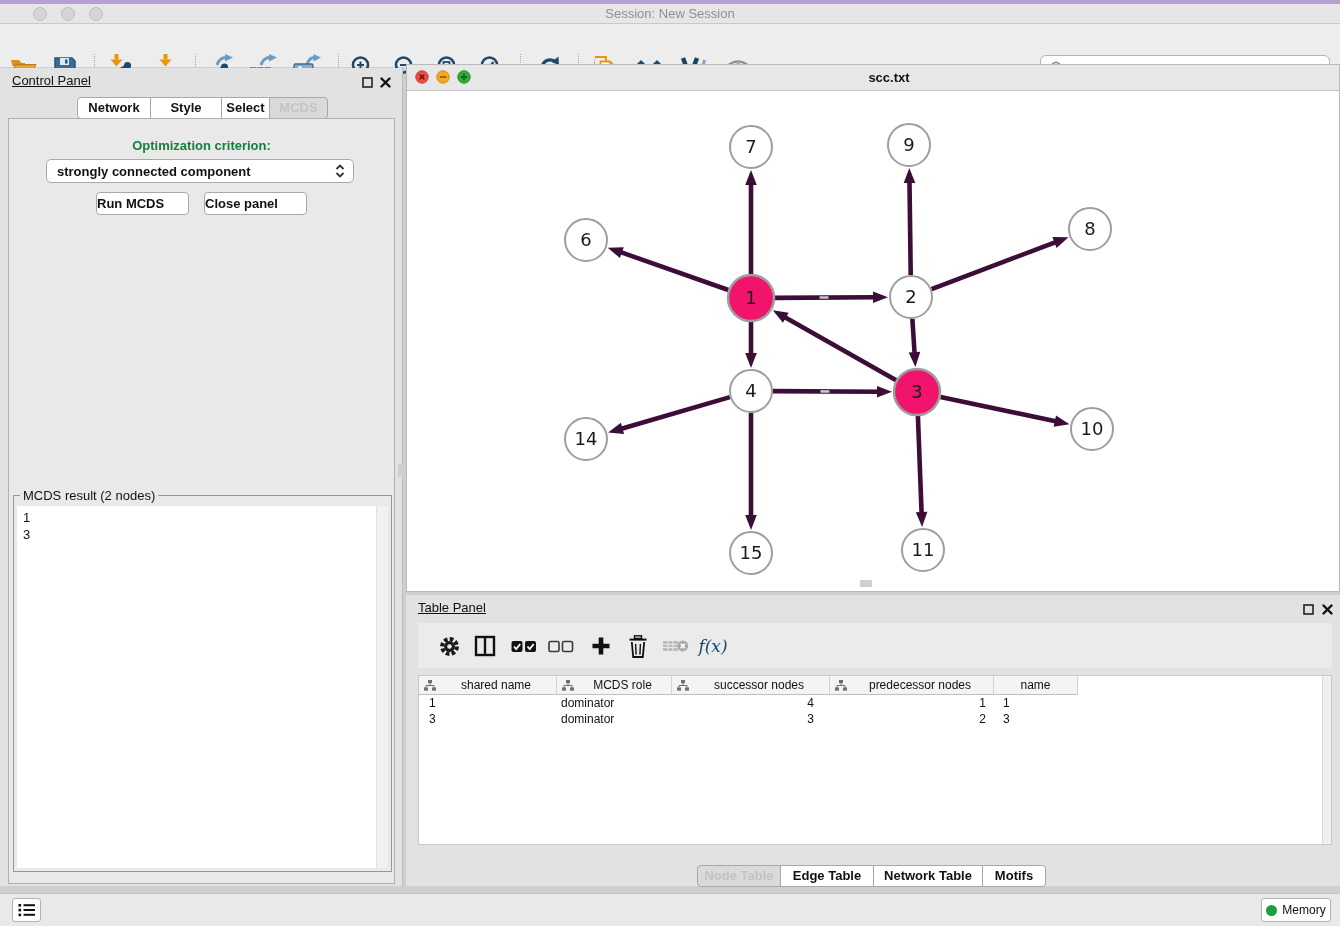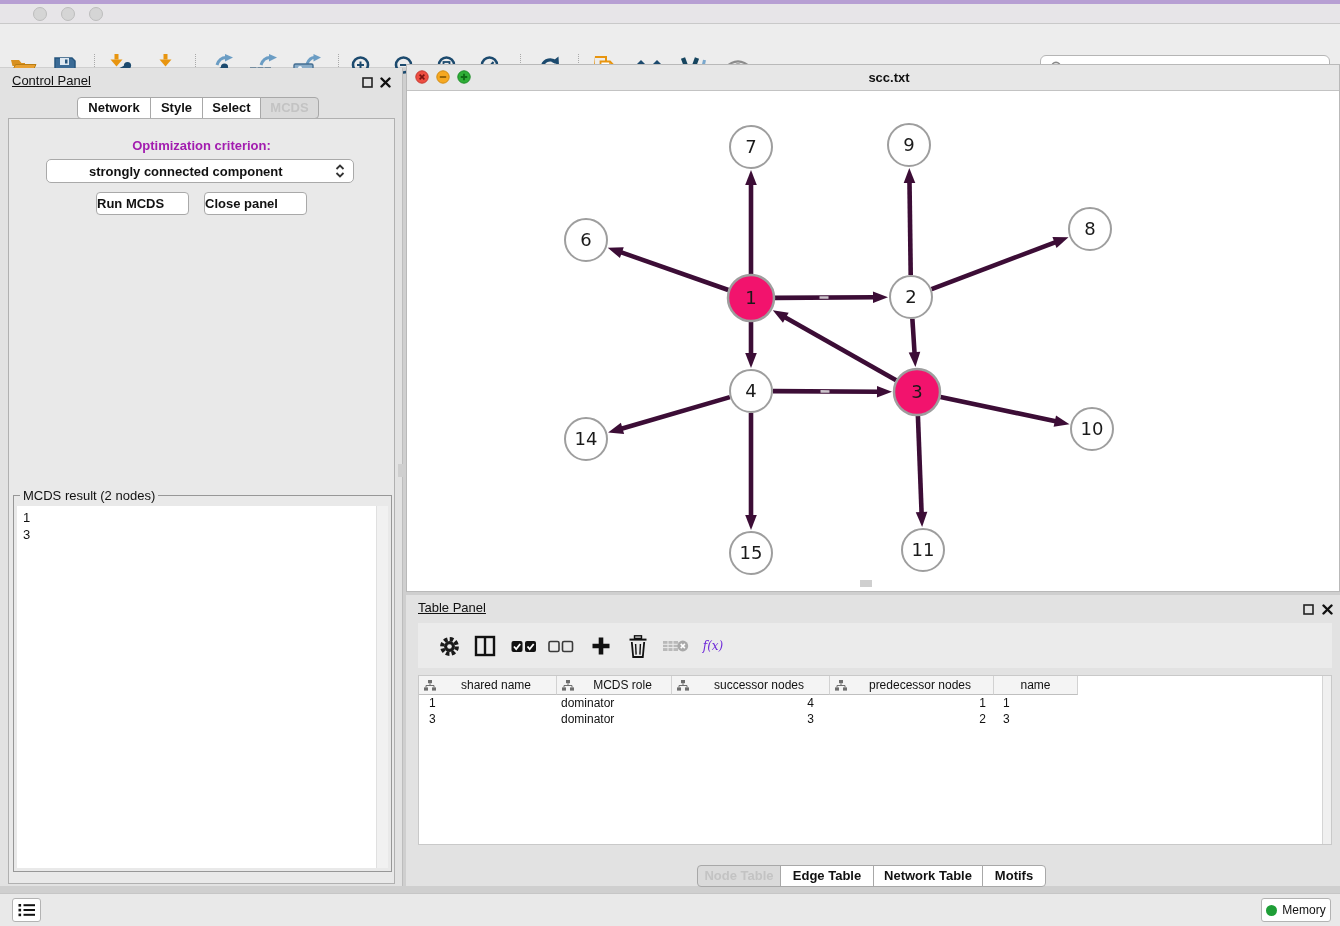--- a/index.html
+++ b/index.html
@@ -35,25 +35,25 @@
   .panel-title { position:absolute; left:12px; top:5px; font-size:13px; color:#111;text-decoration:underline; }
   .panel-btn { position:absolute; top:7px; width:14px; height:14px; display:flex; align-items:center; justify-content:center; }
   .tabs-row { position:absolute; display:flex; }
   .tab { height:22px; line-height:20px; text-align:center; font-size:13px; font-weight:bold;
     background:#fff; border:1px solid #a8a8a8; margin-left:-1px; color:#111; }
   .tab:first-child { margin-left:0; border-radius:4px 0 0 4px; }
   .tab:last-child { border-radius:0 4px 4px 0; }
   .tab.selected { background:#dadada; color:#c3c3c3; }
   .cp-inner { position:absolute; left:8px; top:50px; width:387px; height:766px;
     background:#e9e9e9; border:1px solid #b0b0b0; }
-  .opt-label { position:absolute; left:0; top:19px; width:100%; text-align:center; font-size:13px; font-weight:bold; color:#a21caf; }
+  .opt-label { position:absolute; left:0; top:19px; width:100%; text-align:center; font-size:13px; font-weight:bold; color:#15803d; }
   .dropdown { position:absolute; left:37px; top:40px; width:308px; height:24px; background:#fff;
     border:1px solid #a9a9a9; border-radius:5px; display:flex; align-items:center;
     padding:0 8px 0 10px; font-size:13px; font-weight:bold; color:#111; }
-  .dropdown .dd-text { flex:1;margin-left:32px; }
+  .dropdown .dd-text { flex:1; }
   .btn { position:absolute; height:23px; background:#fff; border:1px solid #a9a9a9; border-radius:4px;
     font-size:13px; font-weight:bold; color:#111; text-align:left; line-height:21px; }
   .result-group { position:absolute; left:4px; top:376px; width:379px; height:377px; border:1px solid #979797; }
   .result-title { position:absolute; left:6px; top:-8px; background:#e9e9e9; padding:0 3px;
     font-size:13px; color:#111; }
   .result-area { position:absolute; left:3px; top:10px; right:3px; bottom:3px; background:#fff; overflow:hidden; }
   .result-line { font-size:13px; line-height:17px; padding-left:6px; color:#111; }
   .result-line:first-child { padding-top:3px; }
   .result-scroll { position:absolute; right:0; top:0; bottom:0; width:12px; background:#f1f1f1; border-left:1px solid #e0e0e0; }
   
@@ -63,21 +63,21 @@
   .net-title { position:absolute; left:16px; top:5px; width:100%; text-align:center; font-size:13px; color:#111;font-weight:bold; }
   .traffic { position:absolute; left:8px; top:5px; display:flex; gap:7px; }
   .net-canvas { position:relative; width:932px; height:500px; background:#fff; }
   #graph-svg { position:absolute; left:0; top:0; }
   .split-handle-h { position:absolute; left:453px; top:489px; width:12px; height:7px; background:#cfcfcf; }
   .split-handle-v { position:absolute; left:398px; top:464px; width:6px; height:13px; background:#cfcfcf; z-index:5; }
   
   .table-panel { position:absolute; left:406px; top:595px; width:934px; height:291px; background:#e2e2e2; }
   .tp-toolbar { position:absolute; left:12px; top:28px; width:914px; height:45px; background:#ebebeb; }
   .tpi { position:absolute; top:8px; width:30px; height:30px; display:flex; align-items:center; justify-content:center; }
-  .fx-label { font-family:"DejaVu Serif", serif; font-style:italic; font-size:12px; color:#6d28d9; }
+  .fx-label { font-family:"DejaVu Serif", serif; font-style:italic; font-size:17px; color:#0c4a6e; }
   .data-table { position:absolute; left:12px; top:80px; width:914px; height:170px; background:#fff; border:1px solid #c9c9c9;padding-left:37px; }
   .th-cell { position:absolute; top:0; height:19px; background:#f4f4f4;
     border-right:1px solid #d2d2d2; border-bottom:1px solid #bfbfbf;
     display:flex; align-items:center; font-size:12px; color:#111; }
   .th-cell .th-text { flex:1; text-align:center; }
   .th-icon { margin-left:5px; display:flex; }
   .t-row { position:absolute; left:0; height:16px; width:900px; }
   .t-cell { position:absolute; top:0; height:16px; font-size:12px; line-height:16px; color:#111; }
   .table-scroll { position:absolute; right:0; top:0; bottom:0; width:9px; background:#f0f0f0; border-left:1px solid #d5d5d5; }
   .bottom-tabs { position:absolute; left:291px; top:270px; display:flex; }
@@ -90,20 +90,21 @@
   .memory-label { font-size:12px; color:#111; }
 </style>
 </head>
 <body>
 
 <div class="app-titlebar">
   <div class="accent-strip"></div>
   <div class="mac-light-inactive" style="left:33px"></div>
   <div class="mac-light-inactive" style="left:61px"></div>
   <div class="mac-light-inactive" style="left:89px"></div>
+  <div class="app-title">Session: New Session</div>
 </div>
 
 <div class="main-toolbar">
   <div class="tb" style="left:5px">
     <svg width="30" height="26" viewBox="0 0 30 26">
       <path d="M3 5 L11 5 L13.5 8 L17 8 L17 11 L4.5 11 Z" fill="#d8901f"></path>
       <path d="M2 20.5 L7.5 9.5 L28 9.5 L22.5 20.5 Z" fill="#e8a032" stroke="#b97d12" stroke-width="1"></path>
     </svg>
   </div>
   <div class="tb" style="left:47px">
@@ -271,22 +272,22 @@
         </svg>
     </span>
     <span class="panel-btn" style="left:378px">
       <svg width="11" height="11">
           <path d="M1.5 1.5 L9.5 9.5 M9.5 1.5 L1.5 9.5" stroke="#111" stroke-width="2.4" stroke-linecap="round"></path>
         </svg>
     </span>
   </div>
   <div class="tabs-row" style="left:77px; top:29px" id="cp-tabs">
       <div class="tab" style="width: 74px;">Network</div>
-      <div class="tab" style="width: 53px;">Style</div>
-      <div class="tab" style="width: 59px;">Select</div>
+      <div class="tab" style="width: 72px;">Style</div>
+      <div class="tab" style="width: 49px;">Select</div>
       <div class="tab selected" style="width: 59px;">MCDS</div>
     </div>
   <div class="cp-inner">
     <div class="opt-label">Optimization criterion:</div>
     <div class="dropdown">
       <span class="dd-text">strongly connected component</span>
       <svg width="10" height="16" viewBox="0 0 10 16">
         <path d="M1.5 6 L5 2.5 L8.5 6" fill="none" stroke="#333" stroke-width="1.8"></path>
         <path d="M1.5 10 L5 13.5 L8.5 10" fill="none" stroke="#333" stroke-width="1.8"></path>
       </svg>

